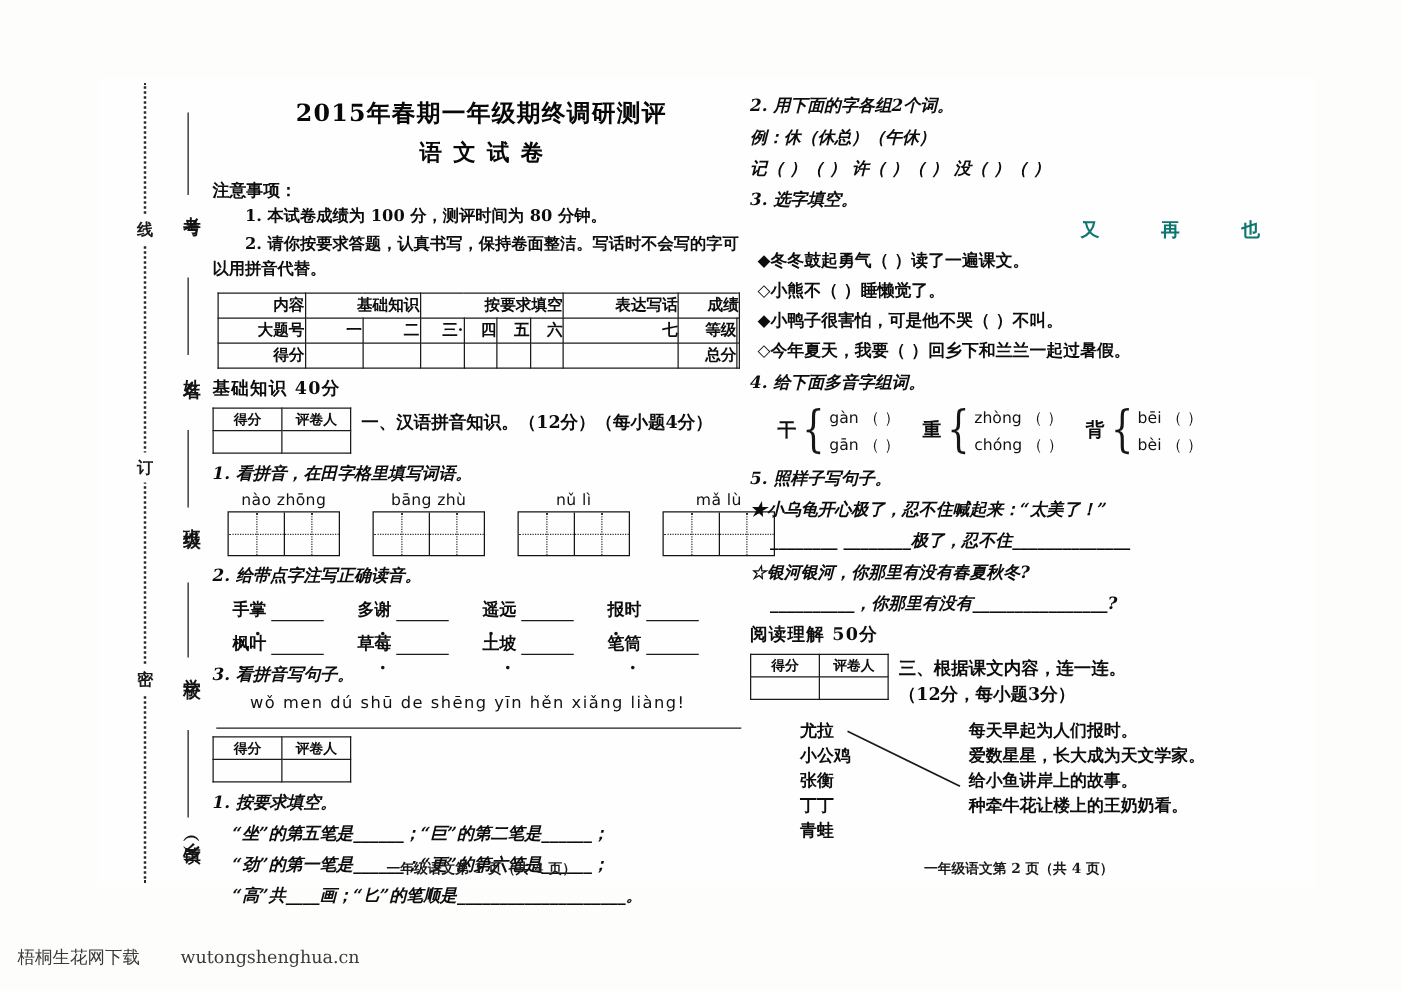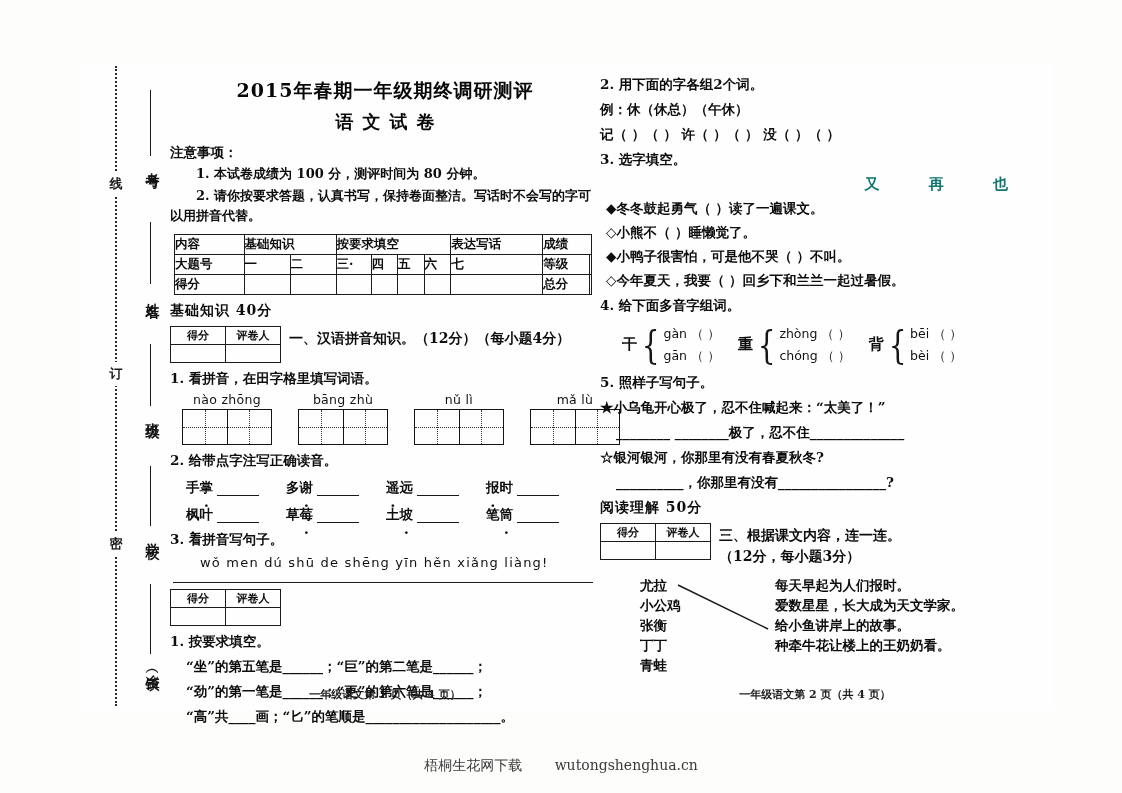--- a/index.html
+++ b/index.html
@@ -73,41 +73,41 @@
     font-size:13px;line-height:1.52;margin-top:2px;color:#0d0d0d;
     text-indent:26px;
   }
   
   table.score{
     border-collapse:collapse;margin-top:9px;margin-left:4px;width:418px;
     font-family:"DejaVu Serif","Liberation Serif",serif;font-weight:700;
     font-size:12.5px;color:#0d0d0d;
   }
   table.score td{
-    border:1.4px solid #1b1b1b;height:19px;text-align:left;padding:0;
+    border:1.4px solid #1b1b1b;height:19px;text-align:right;padding:0;
   }
   .sectitle{
     font-family:"DejaVu Serif","Liberation Serif",serif;font-weight:700;
     font-size:14px;margin-top:7px;color:#0d0d0d;letter-spacing:1px;
   }
   
   .gwrap{display:flex;align-items:flex-start;margin-top:6px;}
   table.grade{
     border-collapse:collapse;font-family:"DejaVu Serif","Liberation Serif",serif;
     font-weight:700;font-size:11px;color:#0d0d0d;
   }
   table.grade td{border:1.4px solid #1b1b1b;width:52px;height:15px;text-align:center;}
   table.grade td.h{height:14px;}
   .ghead{
     font-family:"DejaVu Serif","Liberation Serif",serif;font-weight:700;
     font-size:14px;color:#0d0d0d;margin-left:8px;line-height:1.5;padding-top:2px;
   }
   .qline{
     font-family:"DejaVu Serif","Liberation Serif",serif;font-weight:700;
-    font-size:13.5px;color:#0d0d0d;margin-top:7px;
+    font-size:13.5px;color:#0d0d0d;margin-top:7px;font-style:italic;
   }
   .sub{margin-left:16px;}
   .u{display:inline-block;border-bottom:1.3px solid #1a1a1a;}
   
   .tzrow{display:flex;margin-top:4px;margin-left:12px;gap:26px;}
   .tzgroup{width:90px;}
   .tzpy{
     font-family:"DejaVu Sans","Liberation Sans",sans-serif;font-size:12.5px;
     text-align:center;color:#111;letter-spacing:0.3px;margin-bottom:2px;white-space:nowrap;
   }
@@ -170,21 +170,21 @@
   .mleft{left:40px;top:0;}
   .mright{left:175px;top:0;}
   svg.matchline{position:absolute;left:0;top:0;width:430px;height:110px;}
   
   .footer{
     position:absolute;bottom:8px;width:100%;text-align:center;
     font-family:"DejaVu Serif","Liberation Serif",serif;font-weight:700;
     font-size:11px;color:#1b1b1b;
   }
   .watermark{
-    position:absolute;left:0;bottom:18px;width:1122px;text-align:center;
+    position:absolute;left:0;bottom:18px;width:1122px;
     font-family:"DejaVu Serif","Liberation Serif",serif;font-size:14px;color:#3a3a3a;
   }
   .watermark span{margin:0 14px;}
 </style>
 </head>
 <body>
 
 <div class="scan">
  <div class="page">
 

